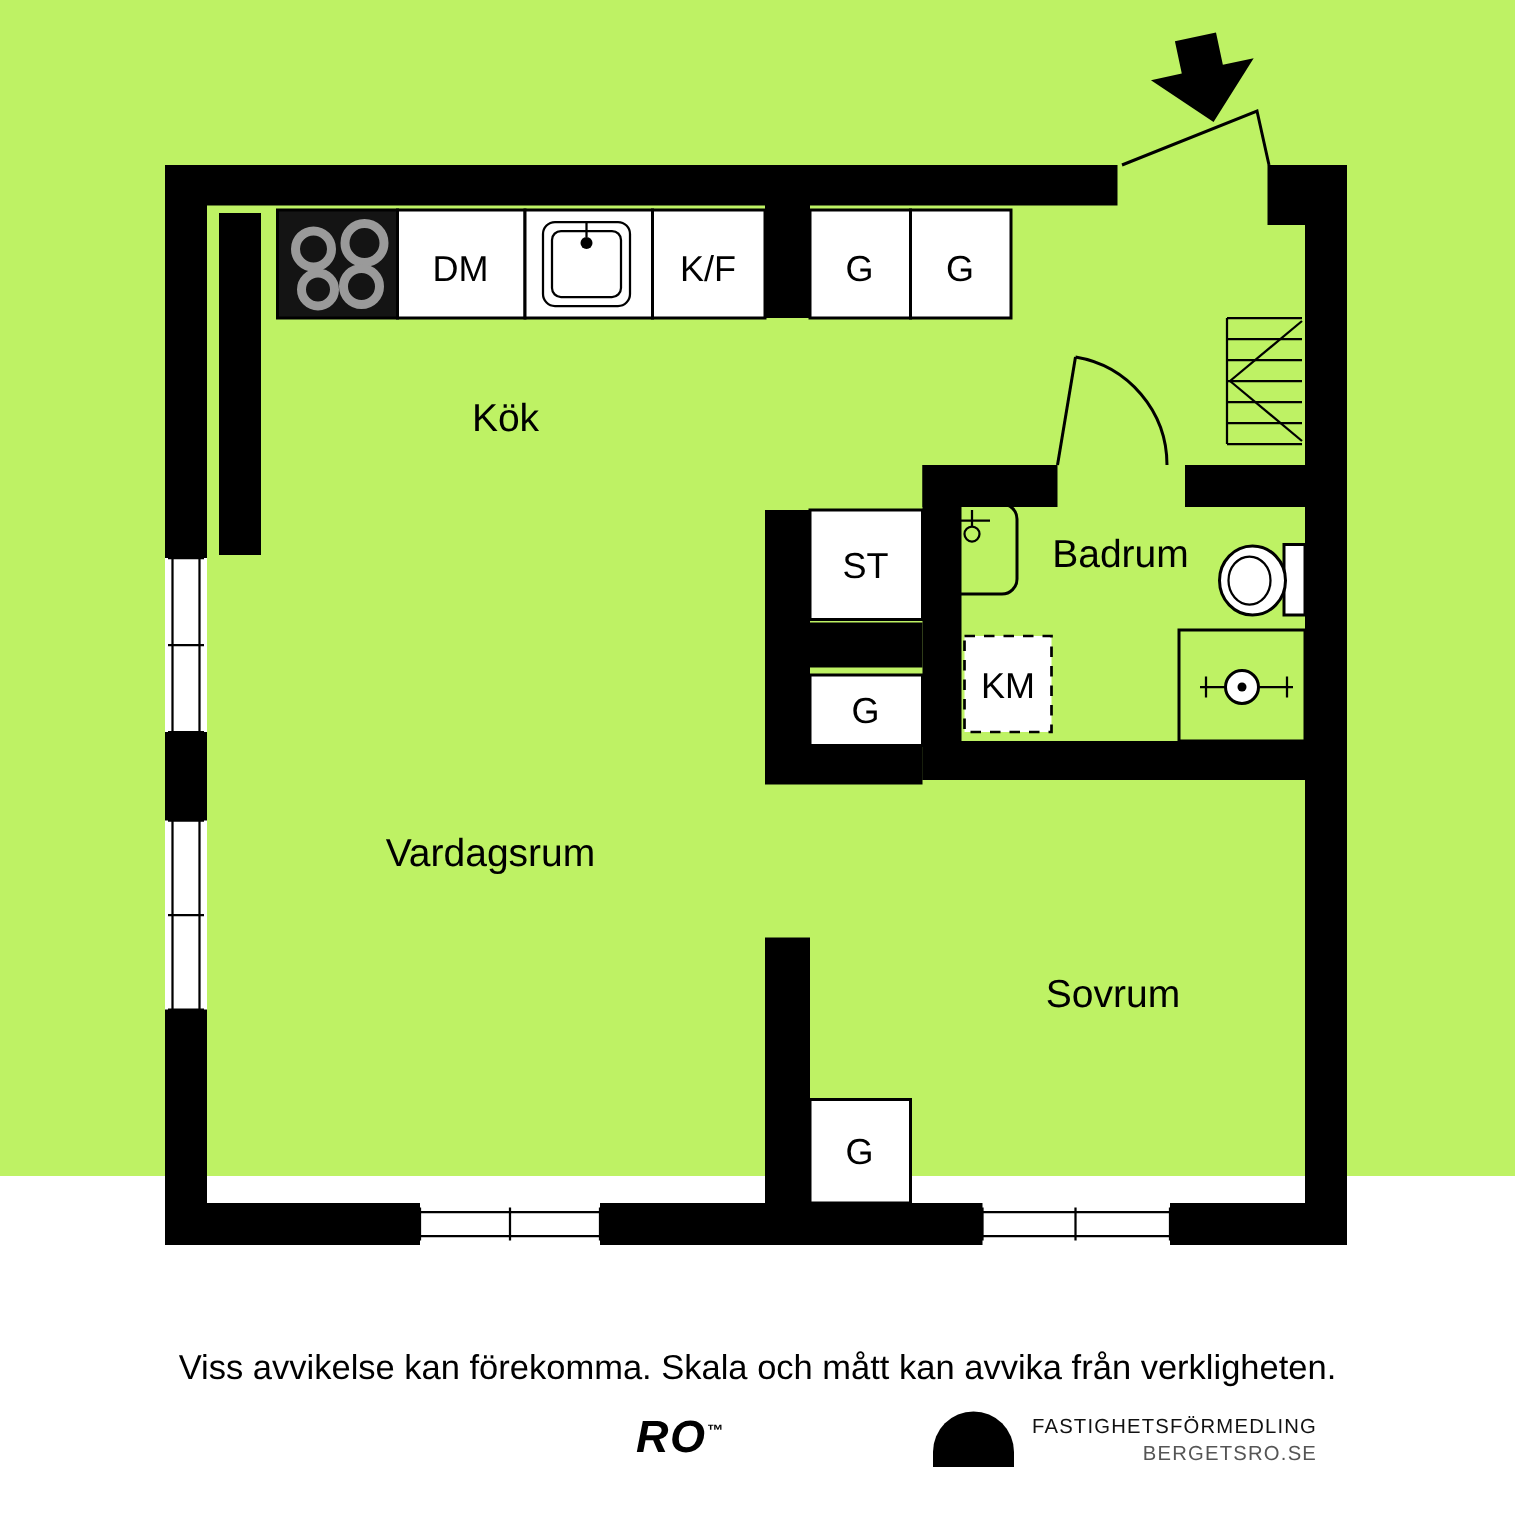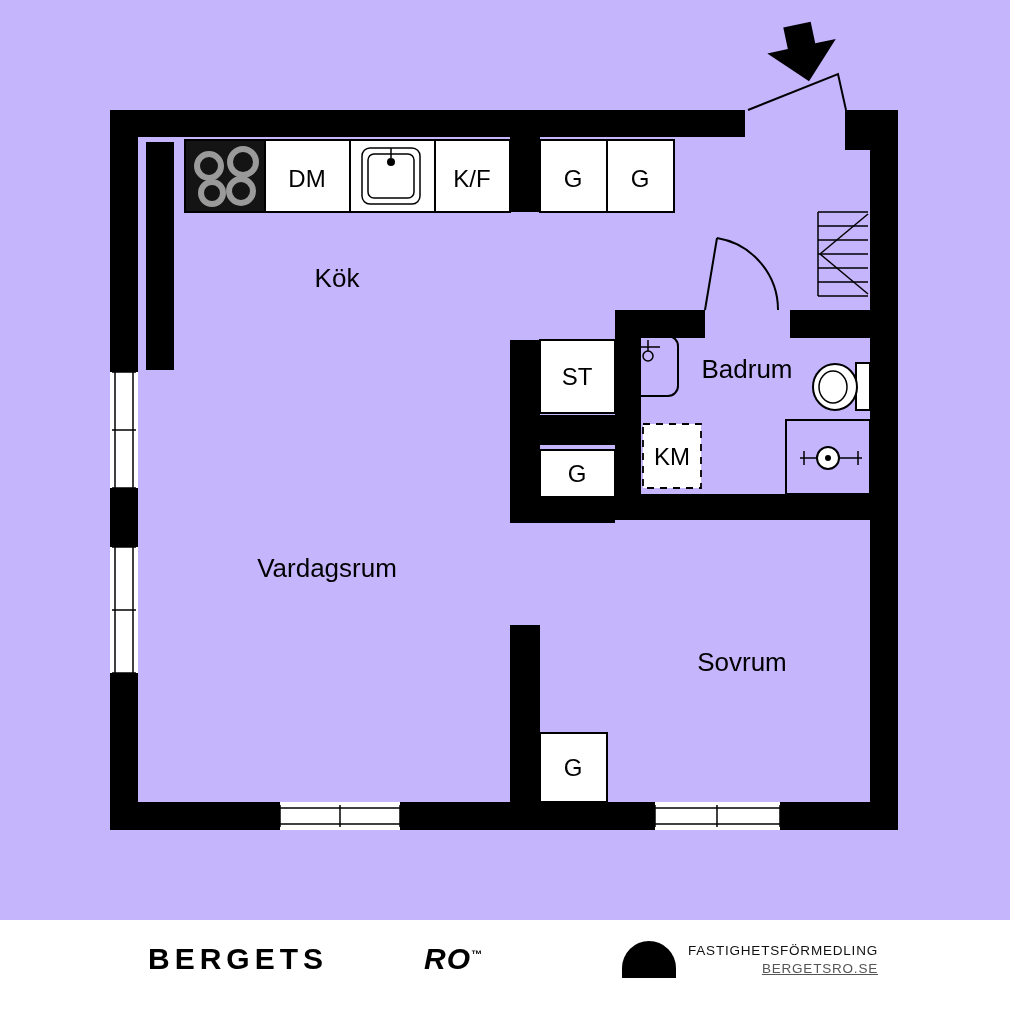--- a/index.html
+++ b/index.html
@@ -1,37 +1,37 @@
 <!DOCTYPE html>
 <html><head>
 <meta charset="utf-8">
 <style>
   html,body{margin:0;padding:0;background:#fff;width:1010px;height:1024px;overflow:hidden;
             font-family:"Liberation Sans",sans-serif;color:#000;}
-  .canvas{position:relative;width:1010px;height:920px;background:#c4b5fd;}
+  .canvas{position:relative;width:1010px;height:784px;background:#bef264;}
   svg{position:absolute;top:0;left:0;}
   .wall{fill:#000;stroke:none;}
   .box{fill:#fff;stroke:#000;stroke-width:2;}
   .darkbox{fill:#141414;stroke:#000;stroke-width:2;}
   .thin{fill:none;stroke:#000;stroke-width:2;}
   .thin15{fill:none;stroke:#000;stroke-width:1.5;}
   .dashedbox{fill:#fff;stroke:#000;stroke-width:1.8;stroke-dasharray:7 6;}
   .whiteout{fill:#fff;stroke:none;}
   .burner{fill:none;stroke:#9a9a9a;stroke-width:6;}
   .lbl{font-family:"Liberation Sans",sans-serif;font-size:24px;fill:#000;text-anchor:middle;}
   .room{font-size:26px;}
   .disclaimer{position:absolute;top:898px;left:0;width:1010px;text-align:center;font-size:23px;}
   .brand-bergets{position:absolute;top:942px;left:148px;font-size:30px;font-weight:bold;letter-spacing:5px;}
   .brand-ro{position:absolute;top:942px;left:424px;font-size:30px;font-weight:bold;letter-spacing:1px;font-style:italic;}
   .brand-tm{font-size:11px;vertical-align:super;font-weight:bold;letter-spacing:0;}
   .logo-dome{position:absolute;top:941px;left:622px;width:54px;height:37px;background:#000;
              border-radius:27px 27px 0 0;}
   .agency{position:absolute;top:942px;left:688px;font-size:13.5px;letter-spacing:0.8px;line-height:18px;text-align:right;}
   .agency .l1{color:#111;}
-  .agency .l2{color:#555;text-decoration:underline;}
+  .agency .l2{color:#555;}
 </style>
 </head>
 <body>
 
 <div class="canvas">
 
   <svg width="1010" height="880" viewBox="0 0 1010 880">
 
     <g>
       <polygon points="789,24 817,24 817,46 838,46 803,82 768,46 789,46" transform="rotate(-12 803 53)" fill="#000"></polygon>
@@ -182,22 +182,22 @@
       <rect class="box" x="540" y="733" width="67" height="69"></rect>
       <text class="lbl" x="573" y="776">G</text>
     </g>
 
     <text class="lbl room" x="337" y="287">Kök</text>
     <text class="lbl room" x="747" y="378">Badrum</text>
     <text class="lbl room" x="327" y="577">Vardagsrum</text>
     <text class="lbl room" x="742" y="671">Sovrum</text>
   </svg>
 
-
-  <div class="brand-bergets">BERGETS</div>
+  <div class="disclaimer">Viss avvikelse kan förekomma. Skala och mått kan avvika från verkligheten.</div>
+
   <div class="brand-ro"><span>RO</span><span class="brand-tm">™</span></div>
 
   <div class="logo-dome"></div>
   <div class="agency">
     <div class="l1">FASTIGHETSFÖRMEDLING</div>
     <div class="l2">BERGETSRO.SE</div>
   </div>
 
 </div>
 

